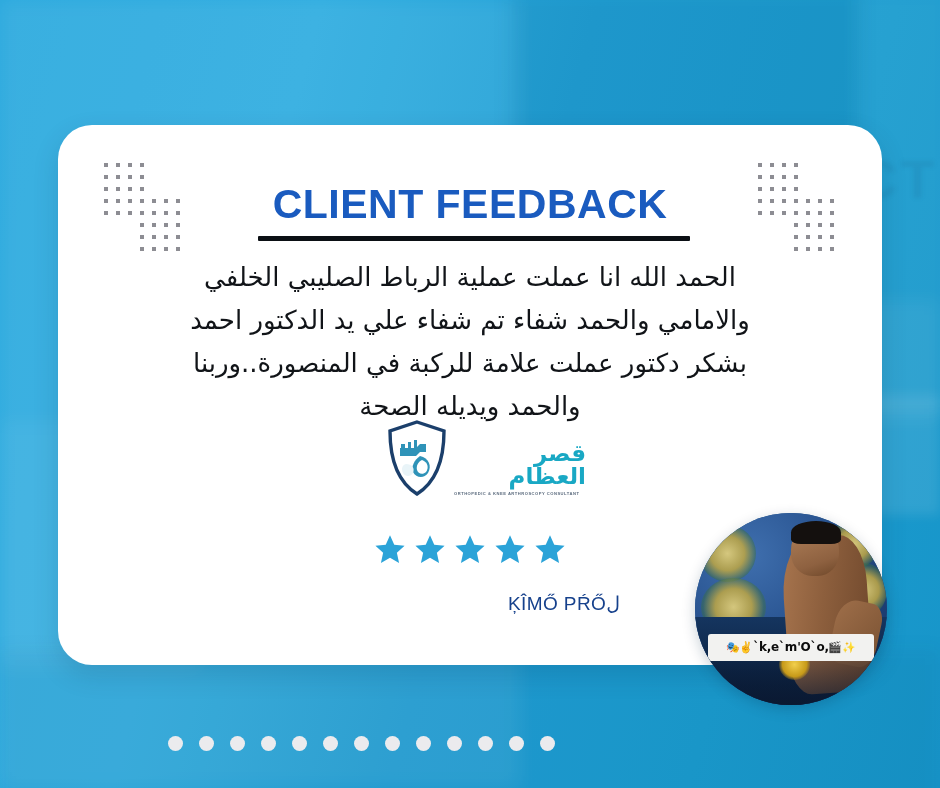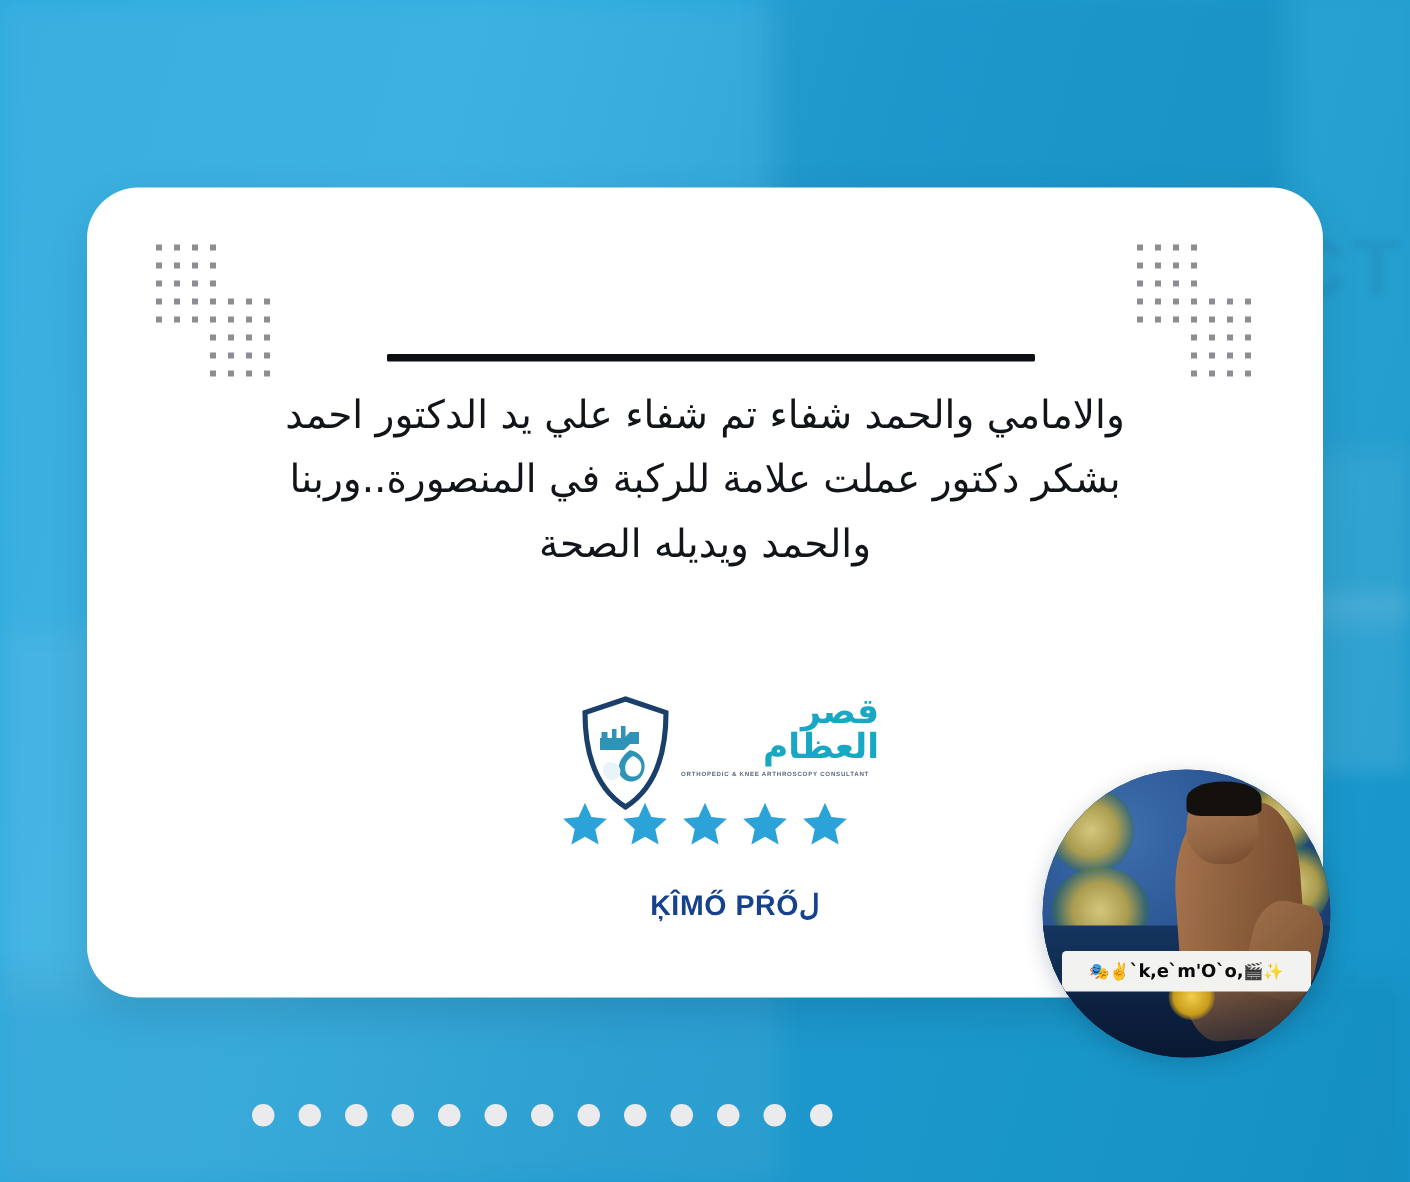--- a/index.html
+++ b/index.html
@@ -115,25 +115,25 @@
     font-family: "DejaVu Sans", sans-serif;
     font-size: 26px;
     line-height: 43px;
     color: #111418;
   }
 
   
   .logo-wrap {
     position: absolute;
     left: 386px;
-    top: 464px;
+    top: 420px;
     width: 200px;
     height: 76px;
     display: flex;
-    align-items: flex-start;
+    align-items: flex-end;
   }
   .logo-shield { width: 62px; height: 76px; flex: 0 0 auto; }
   .logo-text {
     margin-left: 6px;
     display: flex;
     flex-direction: column;
     justify-content: center;
     line-height: 1;
   }
   .logo-ar {
@@ -171,23 +171,23 @@
     font-size: 0;
   }
   .star { display: inline-block; margin: 0 3px; }
 
   
   .reviewer {
     position: absolute;
     left: 360px;
     top: 592px;
     width: 260px;
-    text-align: center;
+    text-align: right;
     font-size: 19px;
-    font-weight: 700;
+    font-weight: 400;
     color: #16418c;
     letter-spacing: 0.4px;
   }
 
   
   .softdots {
     position: absolute;
     left: 110px;
     top: 606px;
     width: 400px;
@@ -414,23 +414,25 @@
         <span class="softdot" style="left: 186px;"></span>
         <span class="softdot" style="left: 217px;"></span>
         <span class="softdot" style="left: 248px;"></span>
         <span class="softdot" style="left: 279px;"></span>
         <span class="softdot" style="left: 310px;"></span>
         <span class="softdot" style="left: 341px;"></span>
         <span class="softdot" style="left: 372px;"></span>
       </div>
   </div>
 
+  <div class="title">CLIENT FEEDBACK</div>
   <div class="title-rule"></div>
 
   <div class="review" id="review">
+      <div>الحمد الله انا عملت عملية الرباط الصليبي الخلفي</div>
       <div>والامامي والحمد شفاء تم شفاء علي يد الدكتور احمد</div>
       <div>بشكر دكتور عملت علامة للركبة في المنصورة..وربنا</div>
       <div>والحمد ويديله الصحة</div>
     </div>
 
   <div class="logo-wrap">
     <svg class="logo-shield" viewBox="0 0 62 76">
       <path d="M31 2 L58 11 C58 40 50 62 31 74 C12 62 4 40 4 11 Z" fill="none" stroke="#1b3f6b" stroke-width="3.4"></path>
       <path d="M14 28 L30 28 L34 24 L40 24 L40 32 L34 32 L30 36 L14 36 Z" fill="#2f93b8"></path>
       <path d="M15 24 h4 v5 h-4 z M22 22 h3 v6 h-3 z M28 20 h3 v8 h-3 z" fill="#2f93b8"></path>

